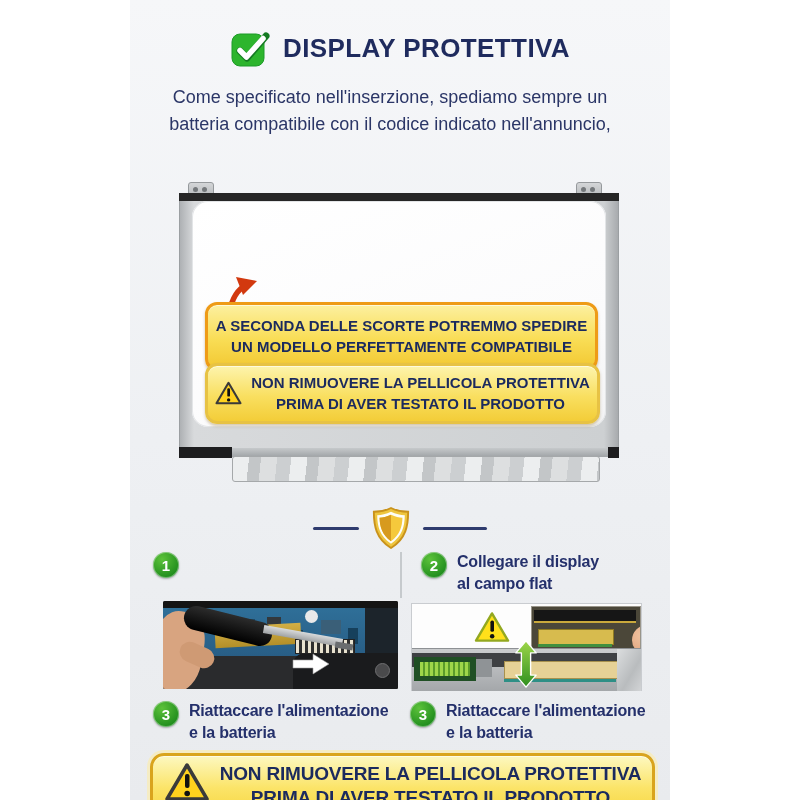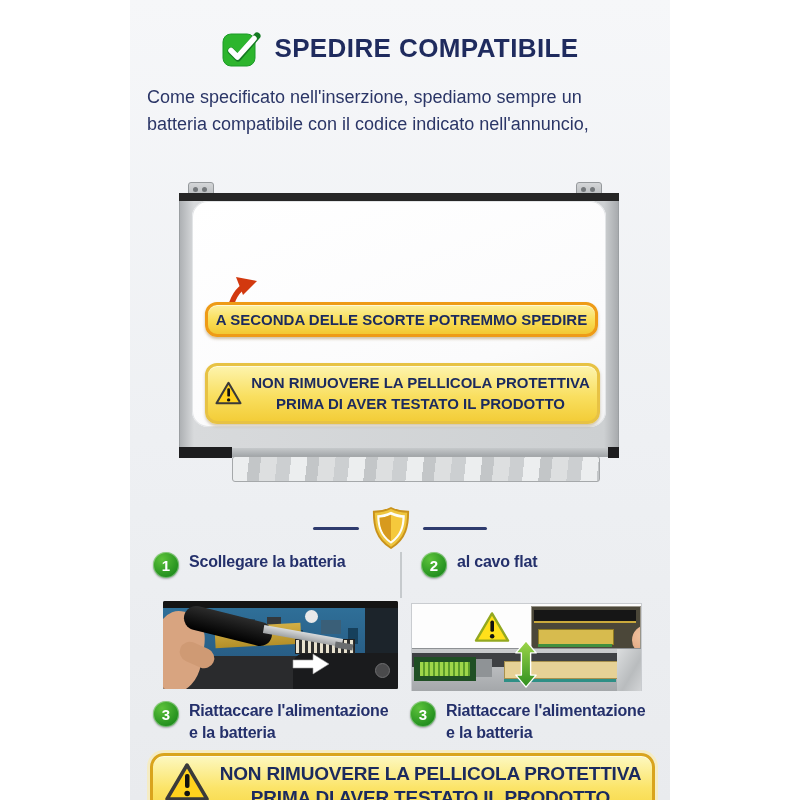--- a/index.html
+++ b/index.html
@@ -10,21 +10,21 @@
 
   
   .content-col{left:130px;top:0;width:540px;height:800px;
     background:linear-gradient(180deg,#f6f7f9 0%,#eef0f3 55%,#e9ebee 100%);}
 
   
   .header{left:130px;top:28px;width:540px;display:flex;align-items:center;justify-content:center;gap:13px;}
   .header-title{font-size:26px;font-weight:bold;color:#1f2b5e;letter-spacing:.4px;}
 
   
-  .intro{left:147px;top:84px;width:530px;font-size:18px;color:#2b3667;line-height:27px;}
+  .intro{left:125px;top:84px;width:530px;text-align:center;font-size:18px;color:#2b3667;line-height:27px;}
   .intro span{display:block;}
 
   
   .panel{left:179px;top:182px;width:440px;height:300px;}
   .bracket{top:0;width:24px;height:15px;background:linear-gradient(180deg,#d4d6d8,#b4b7b9);
     border:1px solid #95999c;border-radius:3px;}
   .bracket i{position:absolute;top:4px;width:5px;height:5px;border-radius:50%;background:#74787b;display:block;}
   .bracket i.h1{left:4px}.bracket i.h2{left:13px}
   .bracket.bl{left:9px}.bracket.br{left:397px}
   .panel-body{top:11px;left:0;width:438px;height:262px;border:1px solid #9b9fa2;
@@ -35,21 +35,21 @@
     box-shadow:inset 0 0 0 1px #e3e5e7;}
   .panel-bottombar{top:266px;left:0;width:440px;height:9px;background:linear-gradient(#c6c9cb,#9fa3a6);}
   .bb-seg{top:265px;height:11px;background:#1d1d1f;}
   .bb-seg.l{left:0;width:53px}.bb-seg.r{left:429px;width:11px}
   .foil{top:274px;left:53px;width:366px;height:24px;border:1px solid #a5a8aa;border-radius:3px;
     background:repeating-linear-gradient(96deg,#eceeef 0 16px,#c3c6c8 16px 28px,#dddfe0 28px 44px,#cccfd1 44px 58px);}
 
   .red-arrow{left:43px;top:94px;width:36px;height:44px;}
 
   .sticker{left:26px;width:381px;border-radius:12px;text-align:center;color:#1b2a5e;font-weight:bold;
-    font-size:15px;line-height:1.42;padding:4px 3px;}
+    font-size:15px;line-height:1.42;padding:10px 3px;}
   .sticker1{top:120px;border:3px solid #ee9b17;
     background:linear-gradient(180deg,#fcf0a0 0%,#f9dd55 55%,#f2c832 100%);
     box-shadow:0 2px 3px rgba(120,80,0,.35), inset 0 1px 0 rgba(255,255,255,.6);}
   .sticker2{top:181px;border:3px solid #e7c244;
     background:linear-gradient(180deg,#fdf4ad 0%,#f9df60 55%,#f3cd38 100%);
     box-shadow:0 2px 3px rgba(120,80,0,.3), inset 0 1px 0 rgba(255,255,255,.6);
     display:flex;align-items:center;justify-content:center;gap:9px;padding:6px 4px;}
   .sticker2 .txt{text-align:center;}
 
   
@@ -129,21 +129,21 @@
 
 <div id="canvas">
   <div class="abs content-col"></div>
 
   <div class="abs header">
     <svg width="40" height="40" viewBox="0 0 40 40">
       <rect x="2" y="6" width="32" height="32" rx="8" fill="#2db52d" stroke="#1d9a28" stroke-width="1"></rect>
       <path d="M10 23 L17 30 L36 8" stroke="#157a22" stroke-width="7" fill="none" stroke-linecap="round" stroke-linejoin="round"></path>
       <path d="M10 22.5 L16.5 29 L33 10.5" stroke="#ffffff" stroke-width="5.5" fill="none" stroke-linecap="round" stroke-linejoin="round"></path>
     </svg>
-    <div class="header-title">SPEDIRE COMPATIBILE</div>
+    <div class="header-title">DISPLAY PROTETTIVA</div>
   </div>
 
   <div class="abs intro">
     <span>Come specificato nell'inserzione, spediamo sempre un</span>
     <span>batteria compatibile con il codice indicato nell'annuncio,</span>
   </div>
 
   <div class="abs panel">
     <div class="abs bracket bl">
         <i class="h1"></i>
@@ -161,20 +161,21 @@
     <div class="abs bb-seg r"></div>
     <div class="abs foil"></div>
 
     <svg class="abs red-arrow" viewBox="0 0 36 44">
       <path d="M6 43 C8 29 12 17 21 11" stroke="#d2390f" stroke-width="5.5" fill="none" stroke-linecap="round"></path>
       <polygon points="14,1 35,5 21,19" fill="#d2390f"></polygon>
     </svg>
 
     <div class="abs sticker sticker1">
       <div>A SECONDA DELLE SCORTE POTREMMO SPEDIRE</div>
+      <div>UN MODELLO PERFETTAMENTE COMPATIBILE</div>
     </div>
 
     <div class="abs sticker sticker2">
       <svg width="27" height="24" viewBox="0 0 44 40">
         <path d="M22 3 L42 37 L2 37 Z" fill="#ffd21e" stroke="#3a3a3a" stroke-width="3.5" stroke-linejoin="round"></path>
         <rect x="20" y="12" width="4.5" height="14" rx="2" fill="#111"></rect>
         <circle cx="22.2" cy="31.5" r="2.8" fill="#111"></circle>
       </svg>
       <div class="txt">
         <div>NON RIMUOVERE LA PELLICOLA PROTETTIVA</div>
@@ -190,27 +191,27 @@
       <path d="M21 6 C26 8.5 31 9.5 35.5 9.6 C35.3 21 33 31.5 21 39.5 C9 31.5 6.7 21 6.5 9.6 C11 9.5 16 8.5 21 6 Z" fill="#fdfdf8"></path>
       <path d="M21 9 C25.5 11 29.5 12 33 12.2 C32.8 21.5 30.5 30 21 36.8 C11.5 30 9.2 21.5 9 12.2 C12.5 12 16.5 11 21 9 Z" fill="#f5c93c"></path>
       <path d="M21 9 C16.5 11 12.5 12 9 12.2 C9.2 21.5 11.5 30 21 36.8 Z" fill="#d79a1e"></path>
     </svg>
     <div class="hline r"></div>
   </div>
 
   <div class="step s1">
     <div class="step-badge">1</div>
     <div class="step-text">
-      <div>Scollegare la batteria</div>
     </div>
   </div>
   <div class="step s2">
     <div class="step-badge">2</div>
     <div class="step-text">
-      <div>al cavo flat</div>
+      <div>Collegare il display</div>
+      <div>al campo flat</div>
     </div>
   </div>
   <div class="abs col-divider"></div>
 
   <div class="abs photo-left">
     <div class="abs pl-topedge"></div>
     <div class="abs pl-board">
       <div class="chip c1"></div>
         <div class="chip c2"></div>
         <div class="chip c3"></div>

